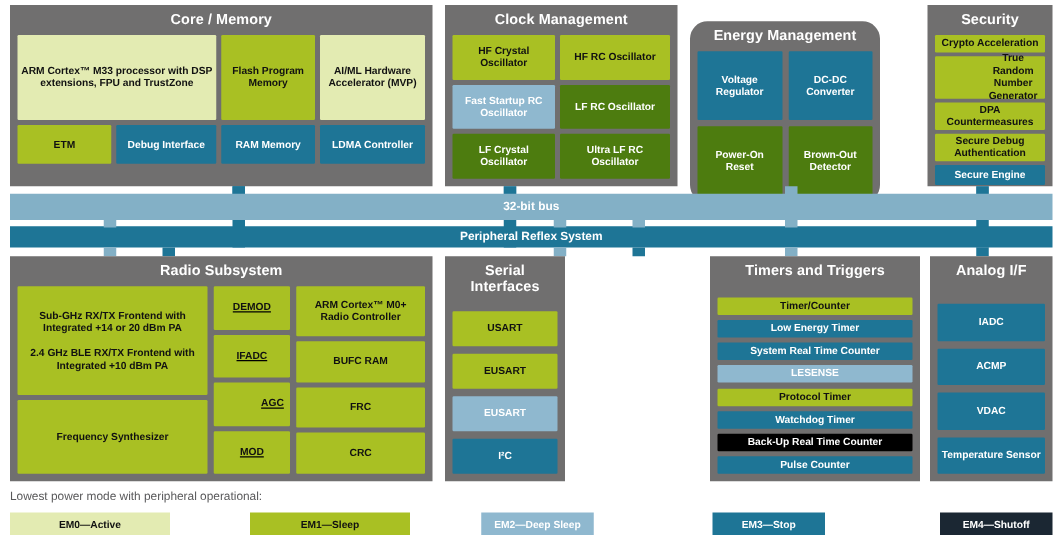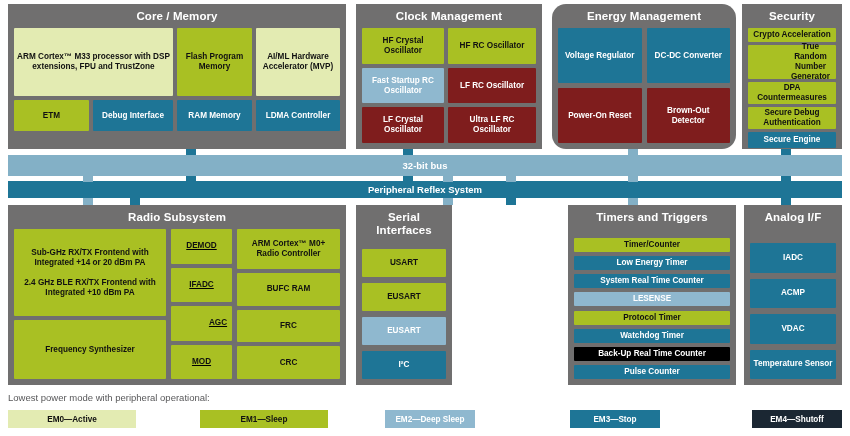--- a/index.html
+++ b/index.html
@@ -39,21 +39,21 @@
     font-size:8.2px;
     font-weight:bold;
     line-height:10px;
     padding:2px 3px;
     border-radius:1px;
   }
   .em0{background:#e3ebb2;color:#111111;}
   .em1{background:#a9c023;color:#111111;}
   .em2{background:#8fb8cf;color:#ffffff;}
   .em3{background:#1e7596;color:#ffffff;}
-  .em4{background:#7f1d1d;color:#ffffff;}
+  .em4{background:#4d7c0f;color:#ffffff;}
   .em4b{background:#000000;color:#ffffff;}
 
   
   .bus{
     position:absolute;
     left:8px;width:834px;
     display:flex;align-items:center;justify-content:center;
     color:#ffffff;font-size:9.5px;font-weight:bold;
   }
   .bus32{top:155px;height:21px;background:#83b0c6;}
@@ -107,21 +107,21 @@
         <div class="blk em2" style="width:82px;">Fast Startup RC Oscillator</div>
         <div class="blk em4" style="flex:1;">LF RC Oscillator</div>
       </div>
       <div style="display:flex;gap:4px;flex:1;">
         <div class="blk em4" style="width:82px;">LF Crystal Oscillator</div>
         <div class="blk em4" style="flex:1;">Ultra LF RC Oscillator</div>
       </div>
     </div>
   </div>
 
-  <div class="panel" style="left:552px;top:4px;width:184px;height:145px;border-radius:14px;">
+  <div class="panel" style="left:552px;top:17px;width:152px;height:145px;border-radius:14px;">
     <div class="panel-title">Energy Management</div>
     <div class="panel-body" style="flex-direction:column;gap:5px;">
       <div style="display:flex;gap:5px;flex:1;">
         <div class="blk em3" style="flex:1;">Voltage Regulator</div>
         <div class="blk em3" style="flex:1;">DC-DC Converter</div>
       </div>
       <div style="display:flex;gap:5px;flex:1;">
         <div class="blk em4" style="flex:1;">Power-On Reset</div>
         <div class="blk em4" style="flex:1;">Brown-Out Detector</div>
       </div>

